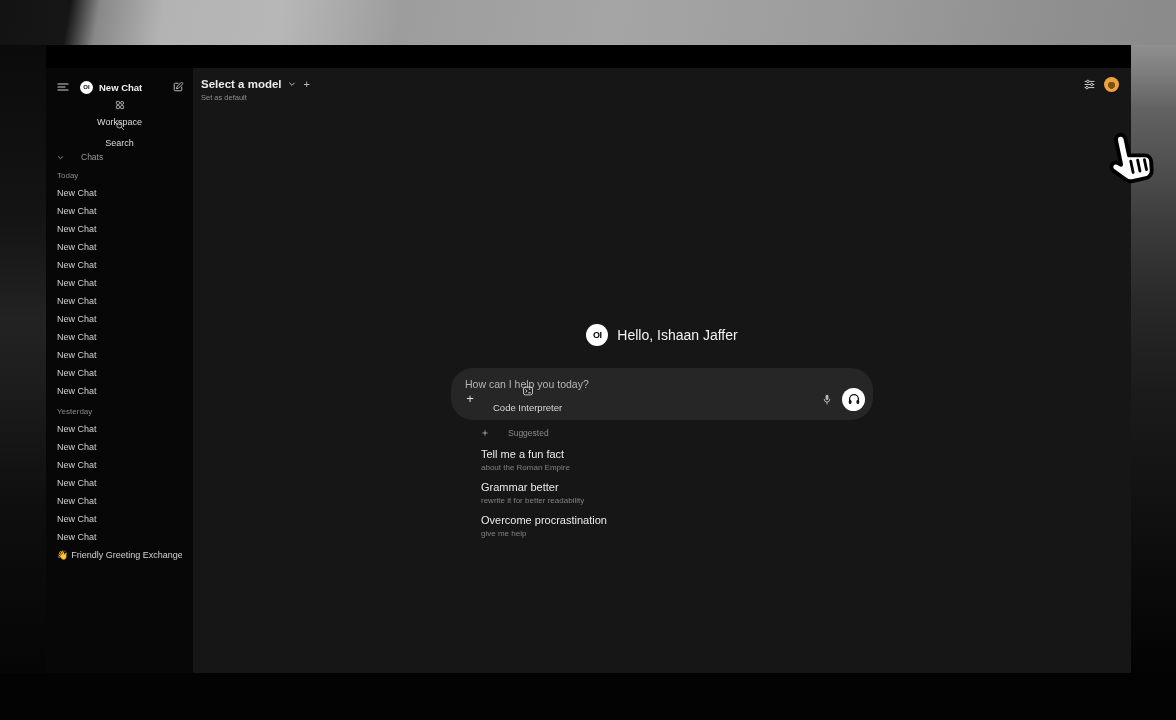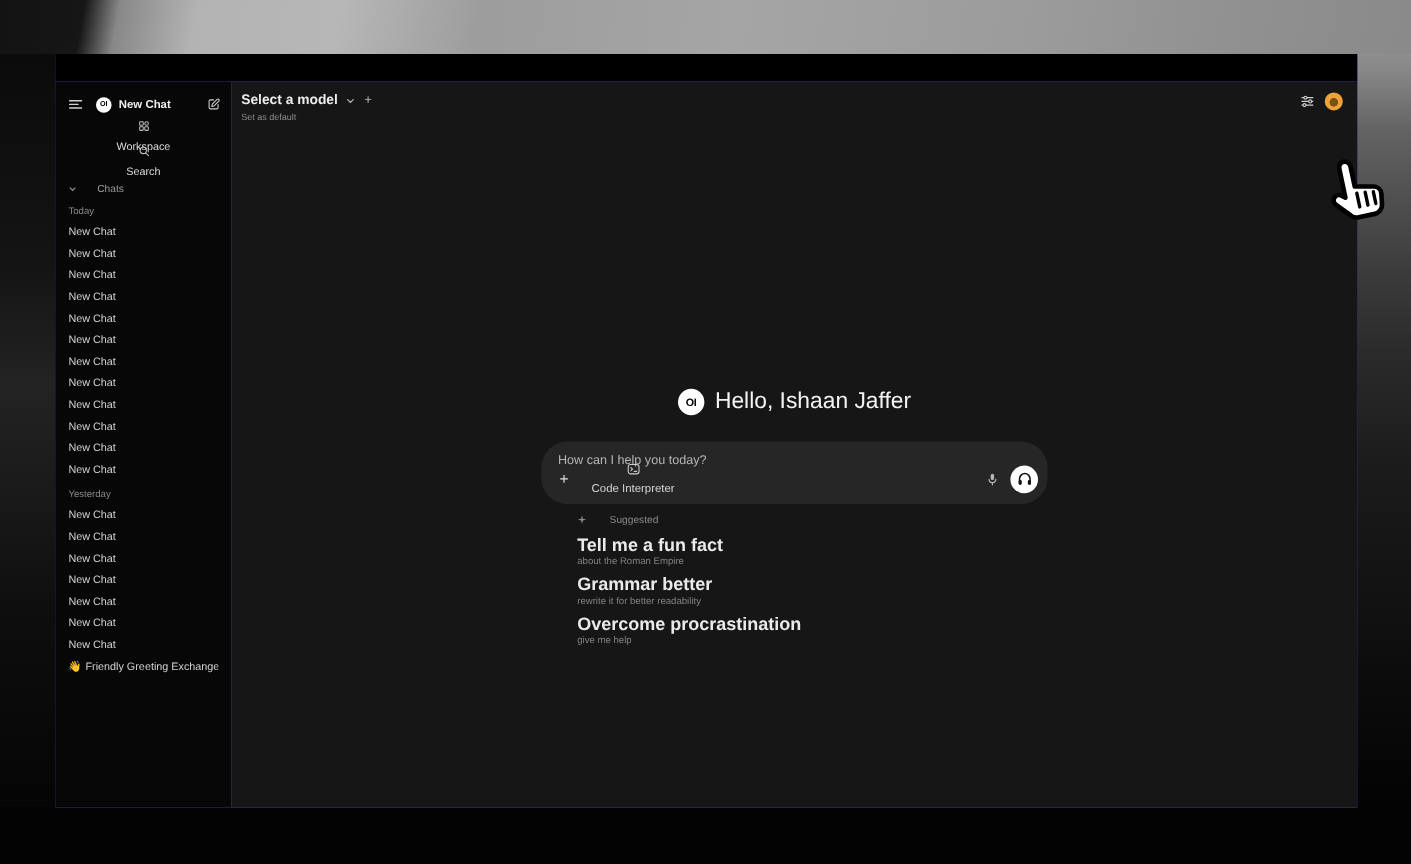--- a/index.html
+++ b/index.html
@@ -12,21 +12,21 @@
   
   .bg-top{left:0;top:0;width:1176px;height:45px;
     background:linear-gradient(100deg,#131313 0%,#161616 6%,#888 8.5%,#b3b3b3 14%,#b7b7b7 24%,#9d9d9d 34%,#a5a5a5 52%,#9c9c9c 72%,#909090 88%,#8a8a8a 100%);}
   .bg-left{left:0;top:45px;width:46px;height:628px;
     background:linear-gradient(#0b0b0b 0%,#141414 28%,#232323 44%,#1c1c1c 55%,#0e0e0e 74%,#050505 100%);}
   .bg-right{left:1131px;top:45px;width:45px;height:628px;
     background:linear-gradient(#8f8f8f 0%,#7b7b7b 5%,#636363 10%,#525252 18%,#3d3d3d 28%,#2a2a2a 40%,#1b1b1b 55%,#121212 72%,#090909 88%,#030303 100%);}
   .bg-bottom{left:0;top:673px;width:1176px;height:47px;background:#030303;}
 
   
-  .app{left:46px;top:45px;width:1085px;height:628px;background:#8b5cf6;}
+  .app{left:46px;top:45px;width:1085px;height:628px;background:#fdba74;}
   .app-chrome{height:23px;background:#000;}
   .app-body{display:flex;height:605px;}
 
   
   .sidebar{width:147px;background:#070707;color:#d6d6d6;flex-shrink:0;overflow:hidden;}
   .sb-header{display:flex;align-items:center;padding:8px 9px 0 11px;height:22px;}
   .sb-logo{width:13px;height:13px;border-radius:50%;background:#fff;color:#000;
     font-size:6px;font-weight:bold;display:flex;align-items:center;justify-content:center;margin:0 6px 0 11px;flex-shrink:0;}
   .sb-title{font-size:9.5px;font-weight:bold;color:#f0f0f0;white-space:nowrap;}
   .sb-edit{margin-left:auto;display:flex;}
@@ -48,32 +48,32 @@
   .set-default{font-size:7.5px;color:#8d8d8d;margin-top:3px;}
   .top-right{position:absolute;right:12px;top:9px;display:flex;align-items:center;gap:8px;}
   .avatar{width:15px;height:15px;border-radius:50%;
     background:radial-gradient(circle at 50% 55%, #7a5112 0 30%, #eda23c 34% 100%);}
 
   
   .center-col{position:absolute;left:50%;top:254px;width:422px;margin-left:-211px;}
   .greeting{display:flex;align-items:center;justify-content:center;gap:9px;height:26px;}
   .greet-logo{width:22px;height:22px;border-radius:50%;background:#fff;color:#000;
     font-size:9px;font-weight:bold;display:flex;align-items:center;justify-content:center;letter-spacing:-0.5px;}
-  .greet-text{font-size:19px;color:#f3f3f3;font-weight:500;}
+  .greet-text{font-size:14px;color:#f3f3f3;font-weight:500;}
   .input-card{margin-top:20px;height:52px;background:#262626;border-radius:22px;position:relative;}
   .input-ph{position:absolute;left:14px;top:10px;font-size:10.5px;color:#b5b5b5;}
   .input-row{position:absolute;left:12px;right:8px;bottom:7px;display:flex;align-items:center;}
   .plus-btn{font-size:13px;color:#dedede;width:14px;line-height:14px;text-align:center;}
   .ci-chip{display:flex;align-items:center;gap:5px;margin-left:16px;font-size:9.5px;color:#d6d6d6;flex-direction:column;}
   .mic-btn{margin-left:auto;display:flex;}
   .voice-btn{width:23px;height:23px;border-radius:50%;background:#fff;display:flex;align-items:center;justify-content:center;margin-left:9px;}
   .suggested{margin-top:6px;padding-left:30px;}
   .suggested-head{display:flex;align-items:center;gap:19px;font-size:8.5px;color:#8a8a8a;height:14px;}
   .suggestion{margin-top:8px;cursor:pointer;}
-  .s-title{font-size:15px;color:#eaeaea;font-weight:700;line-height:13px;}
+  .s-title{font-size:11px;color:#eaeaea;font-weight:400;line-height:13px;}
   .s-sub{font-size:8px;color:#818181;line-height:11px;margin-top:1px;}
 
   
   .cursor{left:1098px;top:126px;width:62px;height:64px;transform:rotate(-12deg);pointer-events:none;}
   svg{display:block;}
 </style>
 </head>
 <body>
 
 <div class="abs bg-top"></div>

